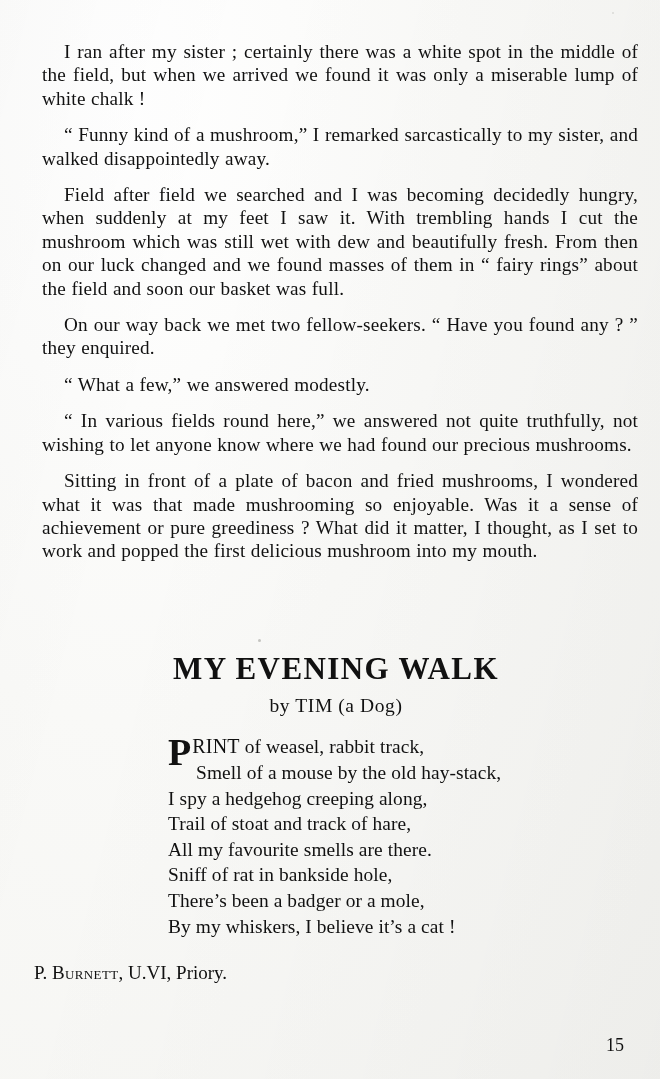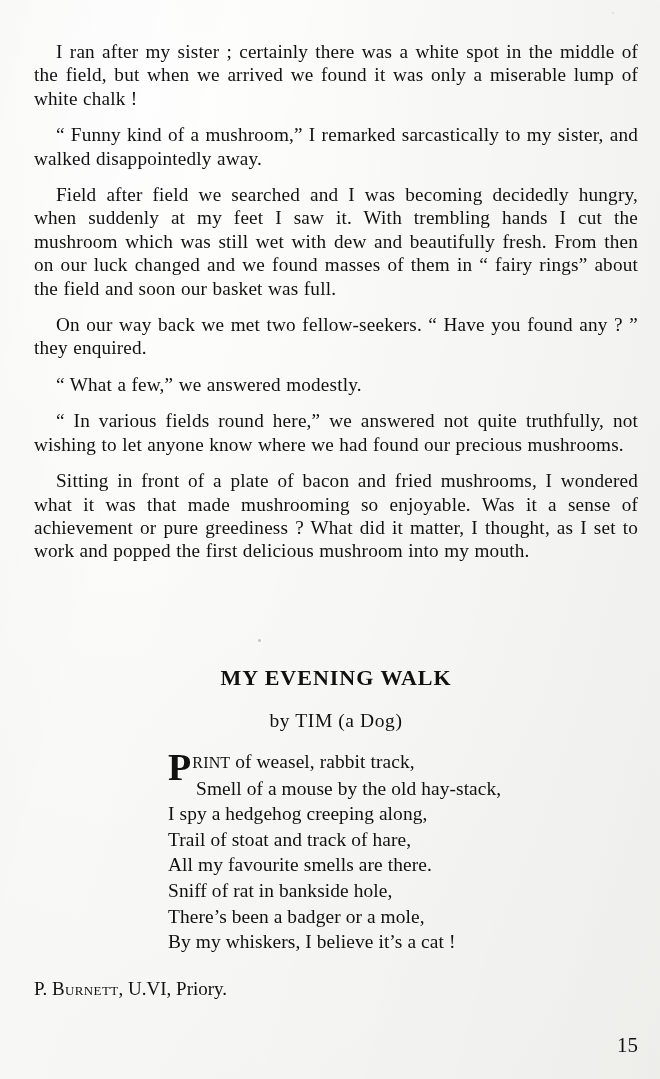--- a/index.html
+++ b/index.html
@@ -40,21 +40,21 @@
   }
 
   .column {
     position: absolute;
     left: 34px;
     top: 40px;
     width: 604px;
   }
 
   p.body-par {
-    margin: 0 0 13px 0;
+    margin: 0 0 13px 8px;
     font-size: 19.2px;
     line-height: 23.4px;
     text-align: justify;
     text-indent: 22px;
     letter-spacing: 0.01em;
     word-spacing: 0.02em;
     -webkit-font-smoothing: none;
   }
   p.body-par:last-child { margin-bottom: 0; }
 
@@ -72,22 +72,22 @@
   }
 
   .poem-block {
     position: absolute;
     left: 34px;
     top: 648px;
     width: 604px;
   }
 
   h1.poem-title {
-    margin: 12px;
-    font-size: 22px;
+    margin: 3px;
+    font-size: 31px;
     line-height: 36px;
     font-weight: bold;
     text-align: center;
     letter-spacing: 0.045em;
   }
 
   .byline {
     margin: 6px 0 16px 0;
     font-size: 19.5px;
     line-height: 25px;
@@ -117,42 +117,42 @@
   .dropcap {
     float: left;
     font-size: 38px;
     line-height: 31px;
     font-weight: bold;
     margin: 0 1px 0 0;
     position: relative;
     top: 3px;
   }
   .lead-caps {
-    font-size: 16px;
+    font-size: 20px;
     letter-spacing: 0.01em;
   }
 
   .poem-attribution {
     margin: 22px 0 0 0;
     font-size: 19px;
     line-height: 23px;
     text-align: left;
     padding-right: 18px;
     white-space: nowrap;
   }
   .poem-attribution .smallcaps {
     font-variant: small-caps;
     letter-spacing: 0.02em;
   }
 
   .folio {
     position: absolute;
-    right: 22px;
+    right: 36px;
     bottom: 22px;
-    font-size: 21px;
+    font-size: 18px;
     line-height: 24px;
     font-weight: normal;
     text-align: right;
   }
 
   
   .speck {
     position: absolute;
     background: #9a9a95;
     border-radius: 50%;

